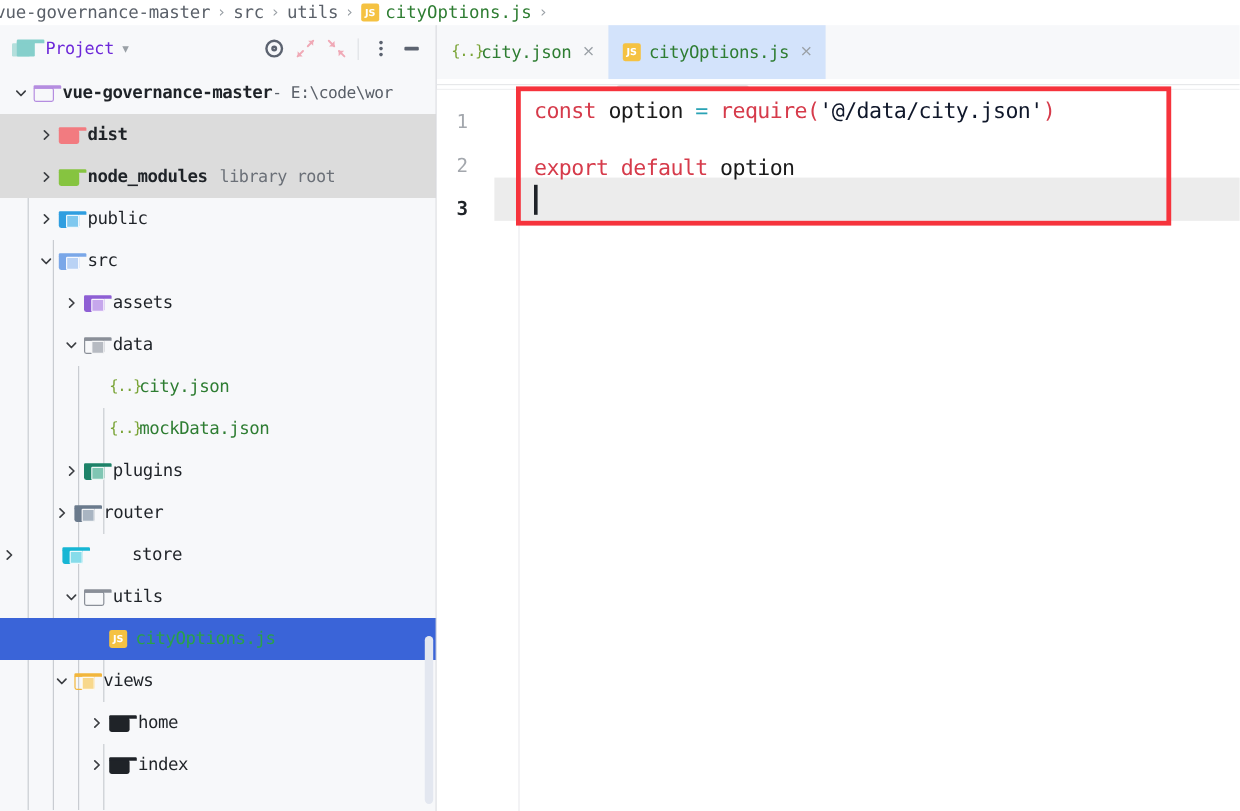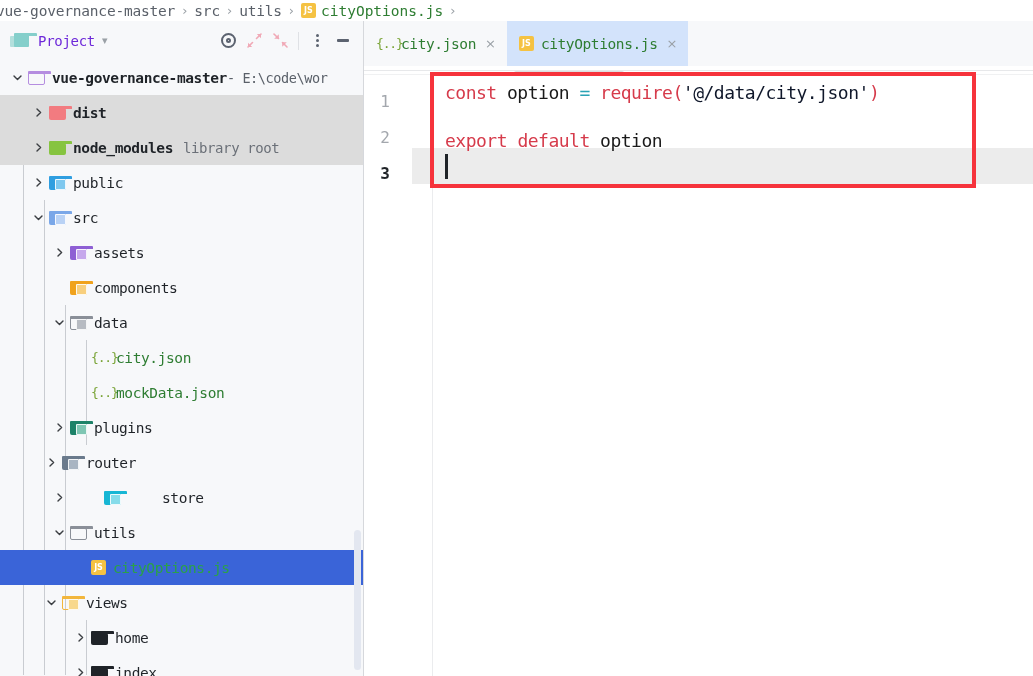--- a/index.html
+++ b/index.html
@@ -587,29 +587,20 @@
             </svg>
           </span>
           <span class="fi">
             <span class="body" style="background: rgb(142, 95, 212);"></span>
             <span class="tab" style="background: rgb(142, 95, 212);"></span>
             <span class="badge" style="background: rgb(198, 167, 236); border: 1px solid rgba(255, 255, 255, 0.85);"></span>
           </span>
           <span class="node-label">assets</span>
         </div>
         <div class="tree-row" style="padding-left: 52px;">
-          <span class="tw empty"></span>
-          <span class="fi">
-            <span class="body" style="background: rgb(240, 162, 28);"></span>
-            <span class="tab" style="background: rgb(240, 162, 28);"></span>
-            <span class="badge" style="background: rgb(248, 207, 125); border: 1px solid rgba(255, 255, 255, 0.85);"></span>
-          </span>
-          <span class="node-label">components</span>
-        </div>
-        <div class="tree-row" style="padding-left: 52px;">
           <span class="tw">
             <svg width="11" height="11" viewBox="0 0 11 11">
               <path d="M2 4 L5.5 7.6 L9 4" stroke="#3c3f43" stroke-width="1.4" fill="none" stroke-linecap="round" stroke-linejoin="round"></path>
             </svg>
           </span>
           <span class="fi outline">
             <span class="body"></span>
             <span class="tab"></span>
             <span class="badge" style="background: rgb(183, 187, 194); border: 1px solid rgba(255, 255, 255, 0.85);"></span>
           </span>
@@ -644,21 +635,21 @@
               <path d="M4 2 L7.6 5.5 L4 9" stroke="#3c3f43" stroke-width="1.4" fill="none" stroke-linecap="round" stroke-linejoin="round"></path>
             </svg>
           </span>
           <span class="fi">
             <span class="body" style="background: rgb(106, 122, 140);"></span>
             <span class="tab" style="background: rgb(106, 122, 140);"></span>
             <span class="badge" style="background: rgb(169, 181, 194); border: 1px solid rgba(255, 255, 255, 0.85);"></span>
           </span>
           <span class="node-label">router</span>
         </div>
-        <div class="tree-row" style="padding-left: 52px; gap: 34px;">
+        <div class="tree-row" style=" gap: 34px;">
           <span class="tw">
             <svg width="11" height="11" viewBox="0 0 11 11">
               <path d="M4 2 L7.6 5.5 L4 9" stroke="#3c3f43" stroke-width="1.4" fill="none" stroke-linecap="round" stroke-linejoin="round"></path>
             </svg>
           </span>
           <span class="fi">
             <span class="body" style="background: rgb(23, 182, 212);"></span>
             <span class="tab" style="background: rgb(23, 182, 212);"></span>
             <span class="badge" style="background: rgb(134, 220, 234); border: 1px solid rgba(255, 255, 255, 0.85);"></span>
           </span>

